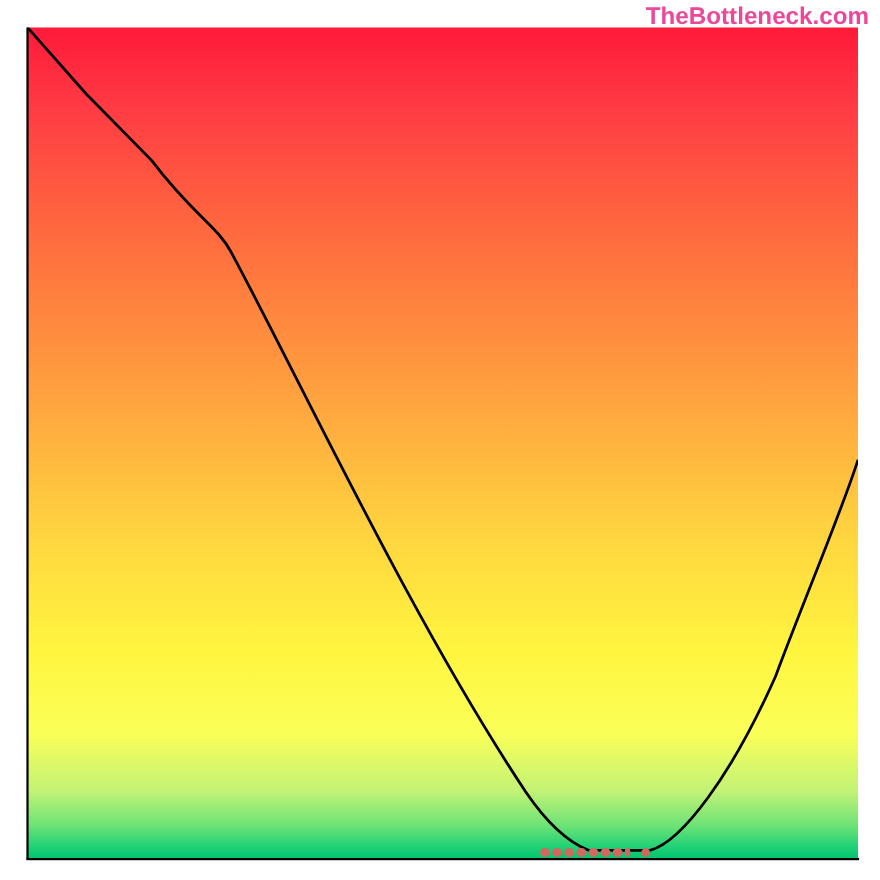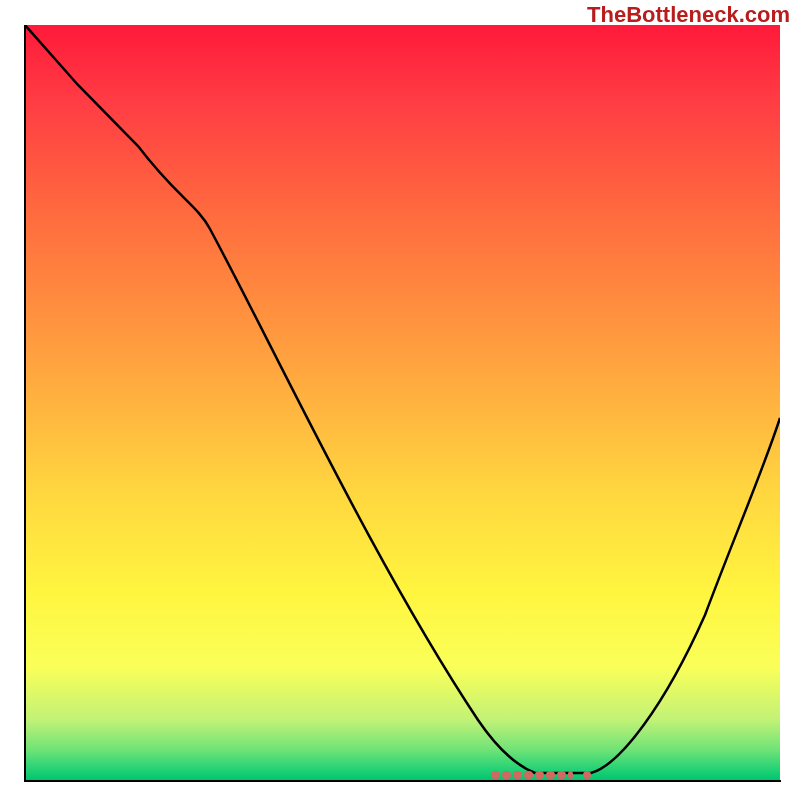--- a/index.html
+++ b/index.html
@@ -15,21 +15,21 @@
     position: relative;
     width: 800px;
     height: 800px;
   }
   .watermark {
     position: absolute;
     top: 2px;
     right: 10px;
     font-size: 22px;
     font-weight: bold;
-    color: #b91c1c;
+    color: #ec4899;
     z-index: 5;
   }
   .plot-area {
     position: absolute;
     left: 25px;
     top: 25px;
     width: 755px;
     height: 755px;
     
     background: linear-gradient(

